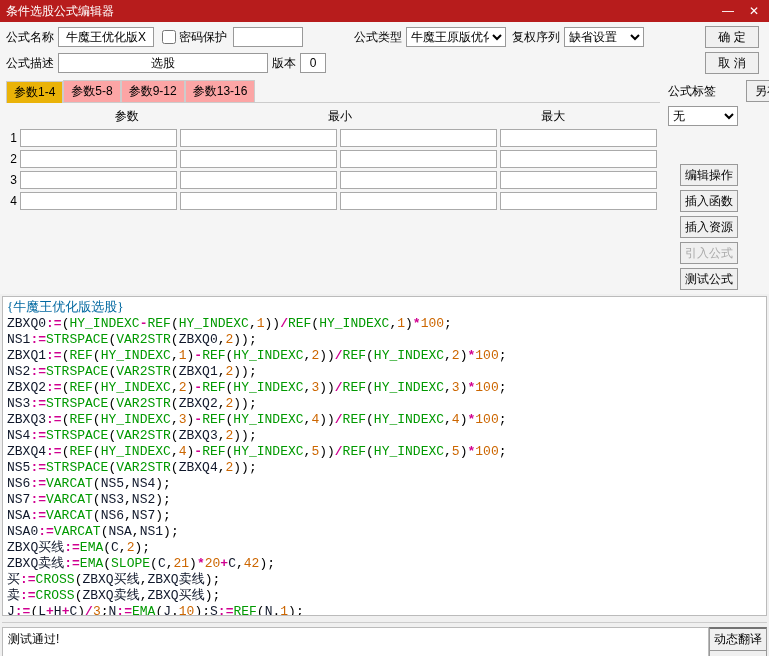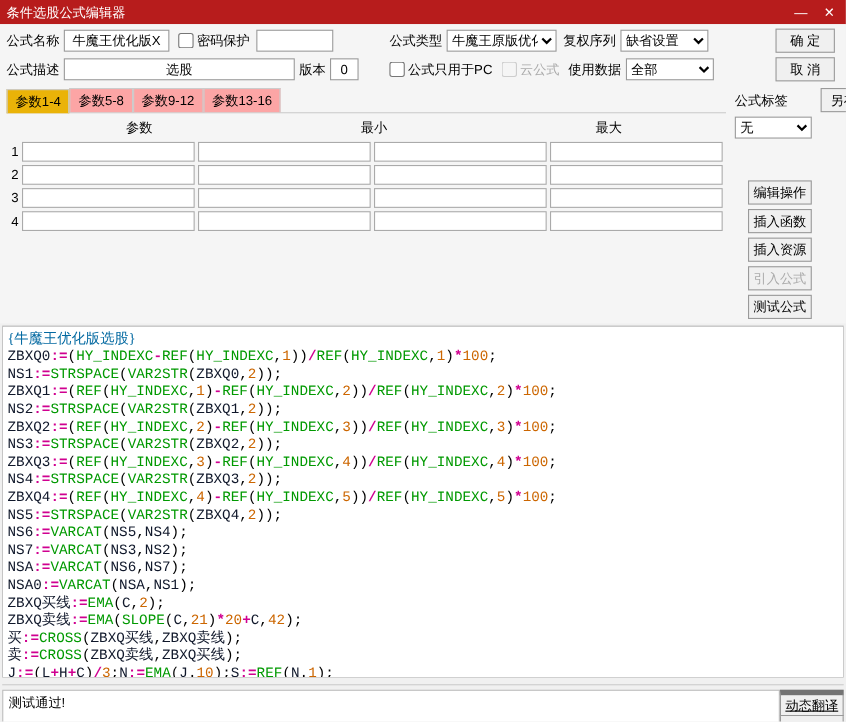--- a/index.html
+++ b/index.html
@@ -49,21 +49,21 @@
 .tok-k { color: #0f172a; }
 .tok-f { color: #009900; }
 .tok-o { color: #d00090; font-weight: bold;}
 .tok-n { color: #cc6600; }
 .tok-p { color: #000; }
 
 .bottom { display: flex; margin: 6px 2px 2px 2px; border-top: 1px solid #ccc;}
 .msg { flex: 1; border: 1px solid #bbb; background: #fff; padding: 3px 5px; color: #000; margin: 4px 0 0 0; height: 96px;}
 .side-btns { display: flex; flex-direction: column; margin: 4px 0 0 0; }
 .side-btns .btn { height: 24px; border-top: none; }
-.side-btns .btn:first-child { border-top: 5px solid #737373; text-decoration: underline;}
+.side-btns .btn:first-child { border-top: 2px solid #737373;}
 </style>
 </head>
 <body>
 
 <div class="titlebar">
   <span class="title">条件选股公式编辑器</span>
   <span class="win-btn">—</span>
   <span class="win-btn">✕</span>
 </div>
 
@@ -87,34 +87,20 @@
     </div>
   </div>
 
   <div class="form-mid">
     <div class="row">
       <span class="lbl">公式类型</span>
       <select class="select" style="width:100px"><option>牛魔王原版优化</option></select>
       <span style="width:6px"></span>
       <span class="lbl">复权序列</span>
       <select class="select" style="width:80px"><option>缺省设置</option></select>
-    </div>
-    <div class="row">
-      <span class="chk-wrap">
-        <input type="checkbox" style="">
-        <span>公式只用于PC</span>
-      </span>
-      <span style="width:8px"></span>
-      <span class="chk-wrap">
-        <input type="checkbox" disabled="" style="">
-        <span class="chk-label disabled">云公式</span>
-      </span>
-      <span style="width:8px"></span>
-      <span class="lbl">使用数据</span>
-      <select class="select" style="width:80px"><option>全部</option></select>
     </div>
   </div>
 
   <div class="form-right">
     <button class="btn" style="width:54px;margin-bottom:4px">确 定</button>
     <button class="btn" style="width:54px">取 消</button>
   </div>
 </div>
 
 <div class="param-section">

